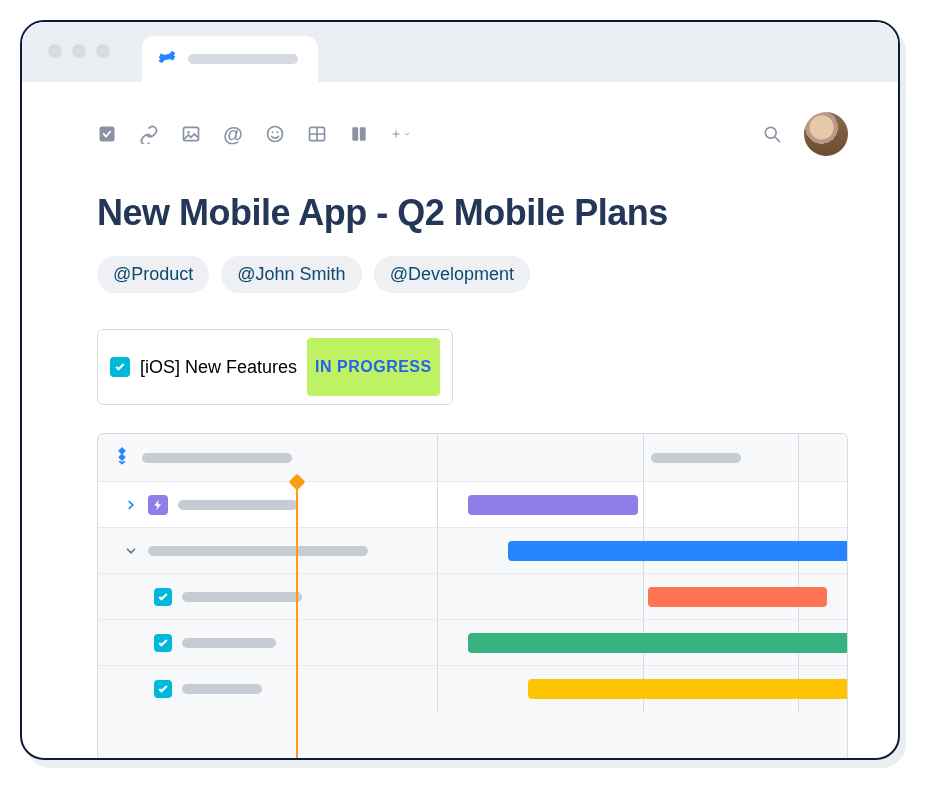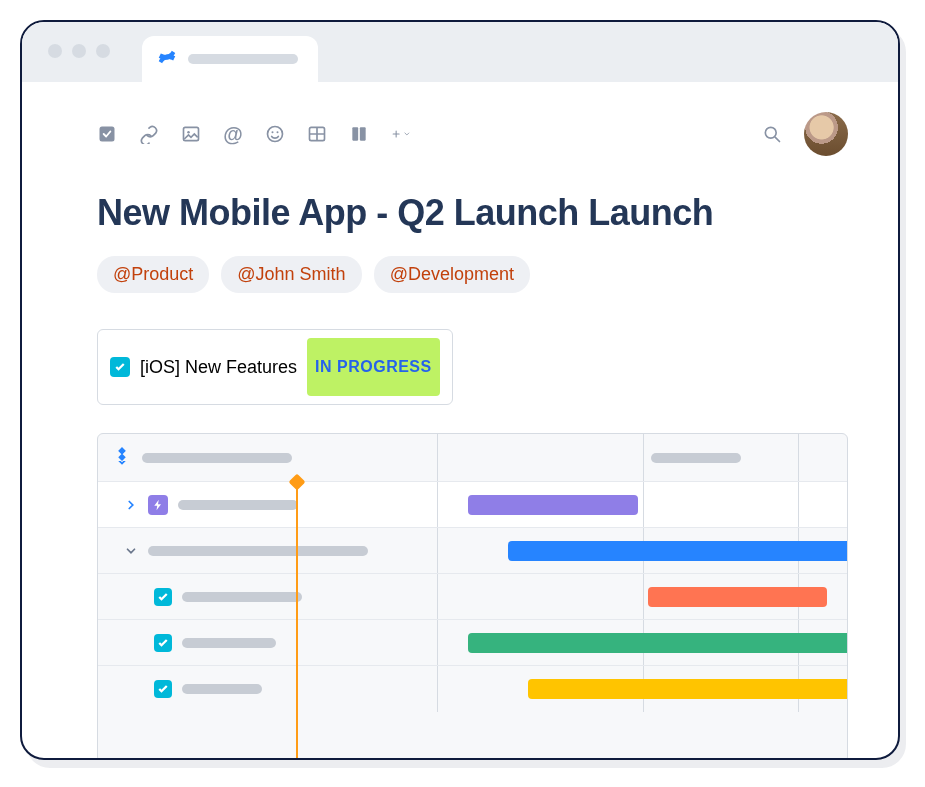--- a/index.html
+++ b/index.html
@@ -45,21 +45,21 @@
 .toolbar-left { display:flex; align-items:center; gap: 22px; }
 .tb-icon { width: 20px; height: 20px; color: #8892a4; display:flex; align-items:center; justify-content:center; cursor:pointer; }
 .tb-icon svg { width: 20px; height: 20px; fill: currentColor; }
 .tb-icon.text { font-size: 20px; font-weight: 600; color:#8892a4; }
 .toolbar-right { display:flex; align-items:center; gap: 22px; }
 .avatar { width: 44px; height: 44px; border-radius: 50%; background: radial-gradient(circle at 40% 35%, #e6c9a8 0 30%, #b98 32% 42%, transparent 42%), linear-gradient(#8a6b4a,#6b4d2f); background-color:#a07d5a;}
 .search-icon { color:#8892a4; }
 
 .page-title { font-size: 36px; font-weight: 600; color:#243757; margin-bottom: 22px; letter-spacing: -0.5px;}
 .mentions { display:flex; gap: 12px; margin-bottom: 36px; }
-.mention-pill { background:#eef0f4; color:#c2410c; padding: 8px 16px; border-radius: 18px; font-size: 18px; cursor:pointer; }
+.mention-pill { background:#eef0f4; color:#0c4a6e; padding: 8px 16px; border-radius: 18px; font-size: 18px; cursor:pointer; }
 
 .task-card {
   border: 1px solid #d6dbe2;
   border-radius: 6px;
   display: inline-flex;
   align-items: center;
   gap: 10px;
   padding: 8px 12px;
   margin-bottom: 28px;
 }
@@ -186,21 +186,21 @@
         <span class="tb-icon search-icon">
           <svg viewBox="0 0 24 24">
               <circle cx="10.5" cy="10.5" r="6.5" fill="none" stroke="#8892a4" stroke-width="2"></circle>
               <line x1="16" y1="16" x2="21" y2="21" stroke="#8892a4" stroke-width="2" stroke-linecap="round"></line>
             </svg>
         </span>
         <div class="avatar"></div>
       </div>
     </div>
 
-    <h1 class="page-title">New Mobile App - Q2 Launch Launch</h1>
+    <h1 class="page-title">New Mobile App - Q2 Mobile Plans</h1>
 
     <div class="mentions">
       <span class="mention-pill">@Product</span>
       <span class="mention-pill">@John Smith</span>
       <span class="mention-pill">@Development</span>
     </div>
 
     <div class="task-card">
       <span class="checkbox-teal">
         <svg viewBox="0 0 16 16">

